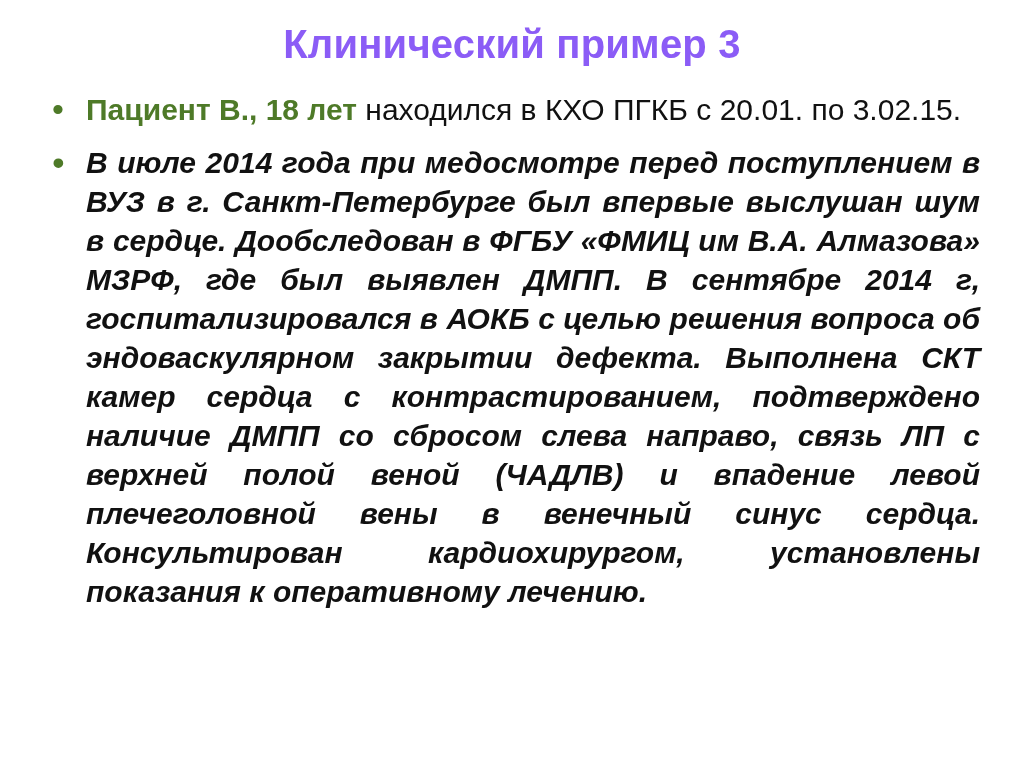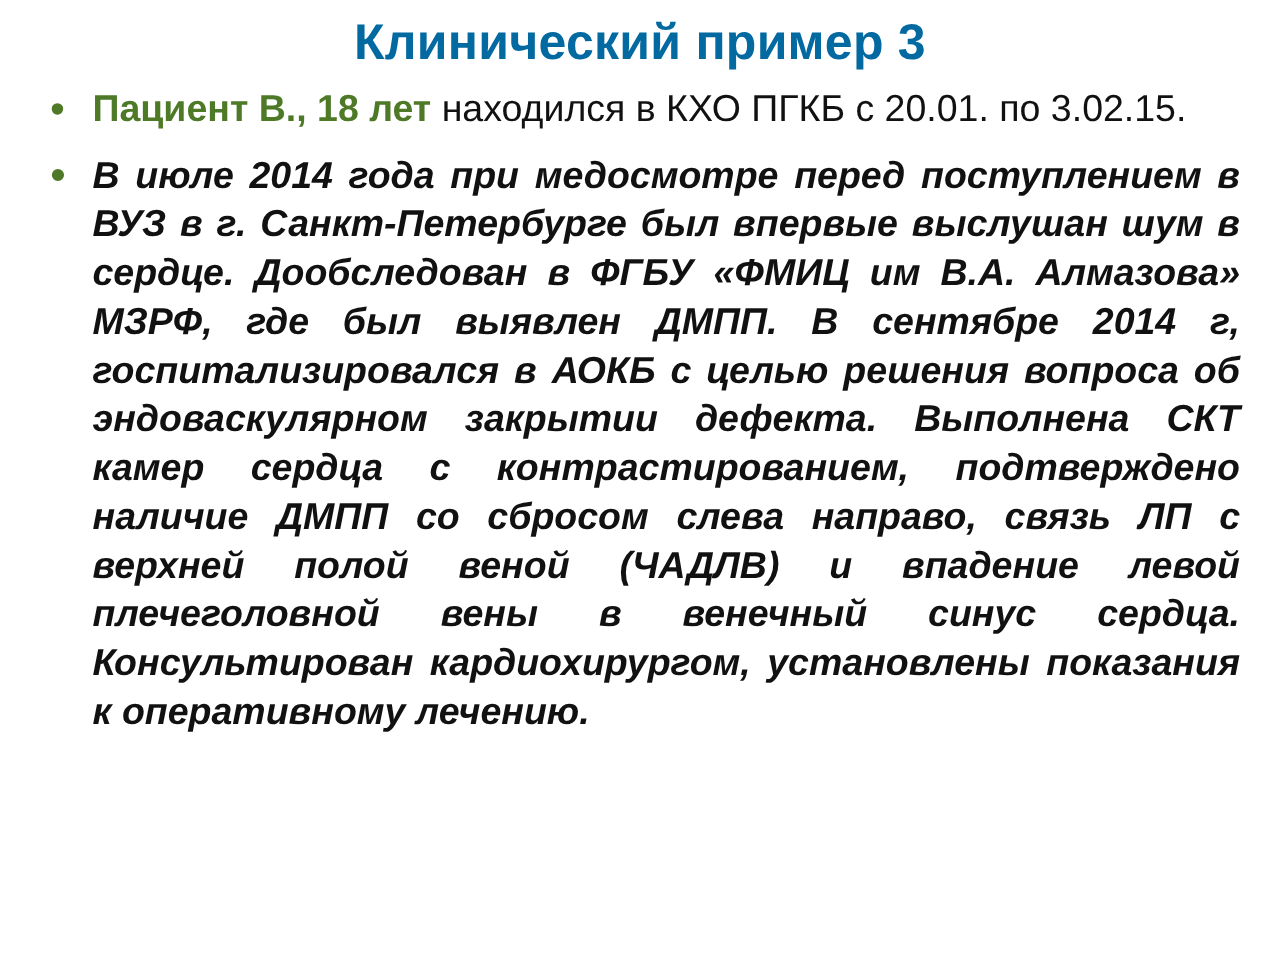--- a/index.html
+++ b/index.html
@@ -15,31 +15,31 @@
   }
   .slide {
     position: relative;
     width: 1024px;
     height: 767px;
     box-sizing: border-box;
     padding: 0;
   }
   .slide-title {
     text-align: center;
-    color: #0369a1;
+    color: #8b5cf6;
     font-size: 40px;
     font-weight: bold;
     line-height: 1.1;
-    padding-top: 12px;
+    padding-top: 22px;
     padding-bottom: 8px;
     letter-spacing: 0.2px;
   }
   .bullet-list {
     list-style: none;
-    margin: 4px;
+    margin: 16px;
     padding: 0 28px 0 22px;
   }
   .bullet-item {
     position: relative;
     padding-left: 48px;
     margin-bottom: 14px;
     font-size: 30px;
     line-height: 1.30;
     color: #111111;
     text-align: justify;

